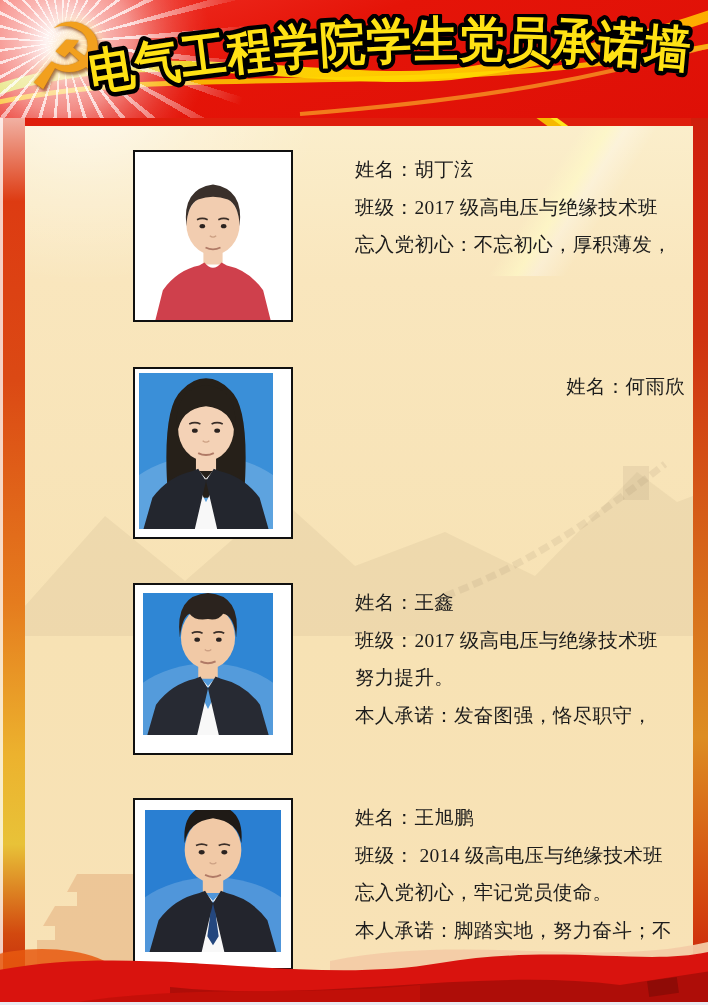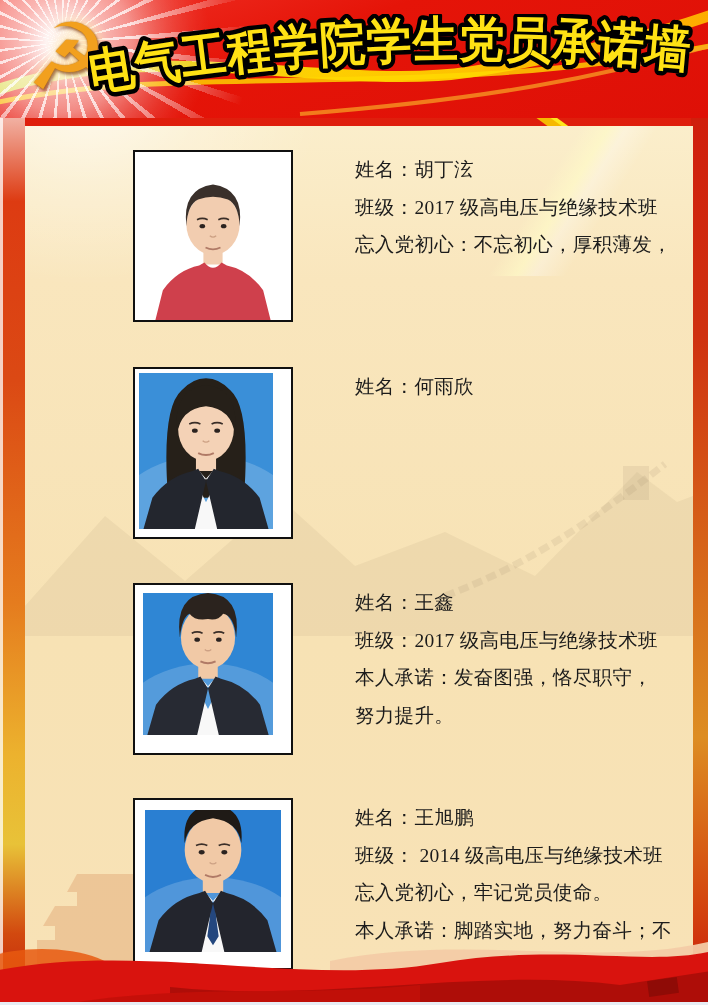--- a/index.html
+++ b/index.html
@@ -110,21 +110,21 @@
                 <path d="M6,150 L13,122 Q27,103 47,99 L52,96 Q60,106 68,96 L73,99 Q93,103 107,122 L114,150 Z" fill="#cf404c"></path>
               </svg>
             </div>
           </div>
           <div class="profile-text">
             <div>姓名：胡丁泫</div>
             <div>班级：2017 级高电压与绝缘技术班</div>
             <div>忘入党初心：不忘初心，厚积薄发，</div>
           </div>
         </div>
-        <div class="profile-row" style="top: 241px;">
+        <div class="profile-row" style="top: 241px; text-align: right;">
           <div class="photo-frame">
             <div class="photo" style="inset: 4px 18px 8px 4px;">
               <svg viewBox="0 0 120 150" preserveAspectRatio="xMidYMax slice">
                 <rect width="120" height="150" fill="#3a8fd8"></rect>
                 <ellipse cx="60" cy="150" rx="88" ry="66" fill="#ffffff" opacity="0.18"></ellipse>
                 <path d="M26,122 Q20,42 38,26 Q48,15 60,15 Q72,15 82,26 Q100,42 94,122 Q86,134 75,122 L45,122 Q34,134 26,122 Z" fill="#262019"></path>
                 <ellipse cx="60" cy="60" rx="25" ry="29" fill="#f4d2b6"></ellipse>
                 <path d="M34,66 Q30,24 60,21 Q90,24 86,66 Q83,42 60,40 Q37,42 34,66 Z" fill="#262019"></path>
                 <path d="M45,56 Q50,53.5 55,56" stroke="#3a2e28" stroke-width="1.5" fill="none"></path>
                 <path d="M65,56 Q70,53.5 75,56" stroke="#3a2e28" stroke-width="1.5" fill="none"></path>
@@ -164,22 +164,22 @@
                 <path d="M52,96 L60,105 L55,110 L49,100 Z" fill="#ffffff"></path>
                 <path d="M68,96 L60,105 L65,110 L71,100 Z" fill="#ffffff"></path>
                 <path d="M4,150 L12,122 Q26,103 48,98 L53,96 L60,107 L50,150 Z" fill="#272a33"></path>
                 <path d="M116,150 L108,122 Q94,103 72,98 L67,96 L60,107 L70,150 Z" fill="#272a33"></path>
               </svg>
             </div>
           </div>
           <div class="profile-text">
             <div>姓名：王鑫</div>
             <div>班级：2017 级高电压与绝缘技术班</div>
+            <div>努力提升。</div>
             <div>本人承诺：发奋图强，恪尽职守，</div>
-            <div>努力提升。</div>
           </div>
         </div>
         <div class="profile-row" style="top: 672px;">
           <div class="photo-frame">
             <div class="photo" style="inset: 10px 10px 16px;">
               <svg viewBox="0 0 120 150" preserveAspectRatio="xMidYMax slice">
                 <rect width="120" height="150" fill="#2a7fd2"></rect>
                 <ellipse cx="60" cy="150" rx="88" ry="66" fill="#ffffff" opacity="0.18"></ellipse>
                 <ellipse cx="60" cy="60" rx="25" ry="29" fill="#f1c9a6"></ellipse>
                 <path d="M35,54 Q32,22 60,20 Q88,22 85,54 Q82,35 60,32 Q38,35 35,54 Z" fill="#1f1a16"></path>

